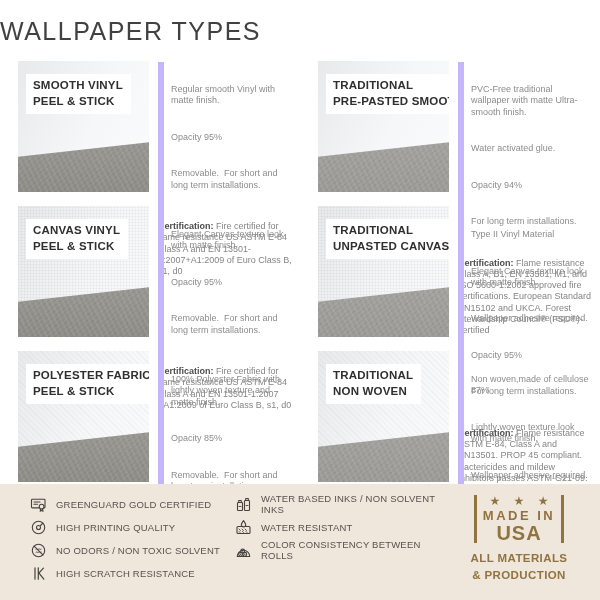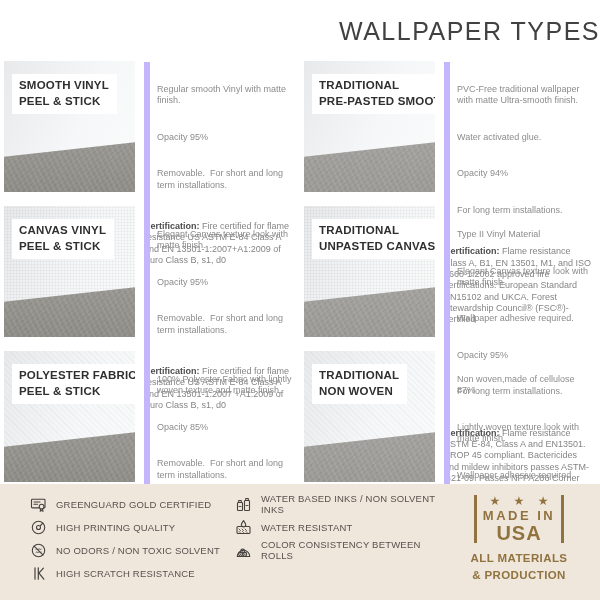--- a/index.html
+++ b/index.html
@@ -5,38 +5,38 @@
   * { margin:0; padding:0; box-sizing:border-box; }
   html,body { width:600px; height:600px; }
   body {
     font-family:"Liberation Sans", sans-serif;
     background:#ffffff;
     position:relative;
     overflow:hidden;
     color:#414141;
   }
   .page-title {
-    text-align:right;
+    text-align:left;
     padding-top:17px;
     font-size:25px;
     font-weight:500;
     letter-spacing:1.5px;
     color:#414141;
   }
   .grid {
     margin-top:15px;
     display:grid;
     grid-template-columns:300px 300px;
     grid-auto-rows:145px;
   }
   .card { display:flex; align-items:flex-start; }
   .card-image {
     position:relative;
     width:131px; height:131px;
-    margin-left:4px;
+    margin-left:18px;
     flex:none;
     background:linear-gradient(115deg,#e7e9eb 0%,#f6f7f8 55%,#fafbfb 100%);
     overflow:hidden;
   }
   .tex-canvas::before, .tex-fabric::before {
     content:""; position:absolute; inset:0; z-index:1;
     background:
       repeating-linear-gradient(0deg, rgba(90,90,90,0.05) 0 1px, transparent 1px 3px),
       repeating-linear-gradient(90deg, rgba(90,90,90,0.05) 0 1px, transparent 1px 3px);
   }

